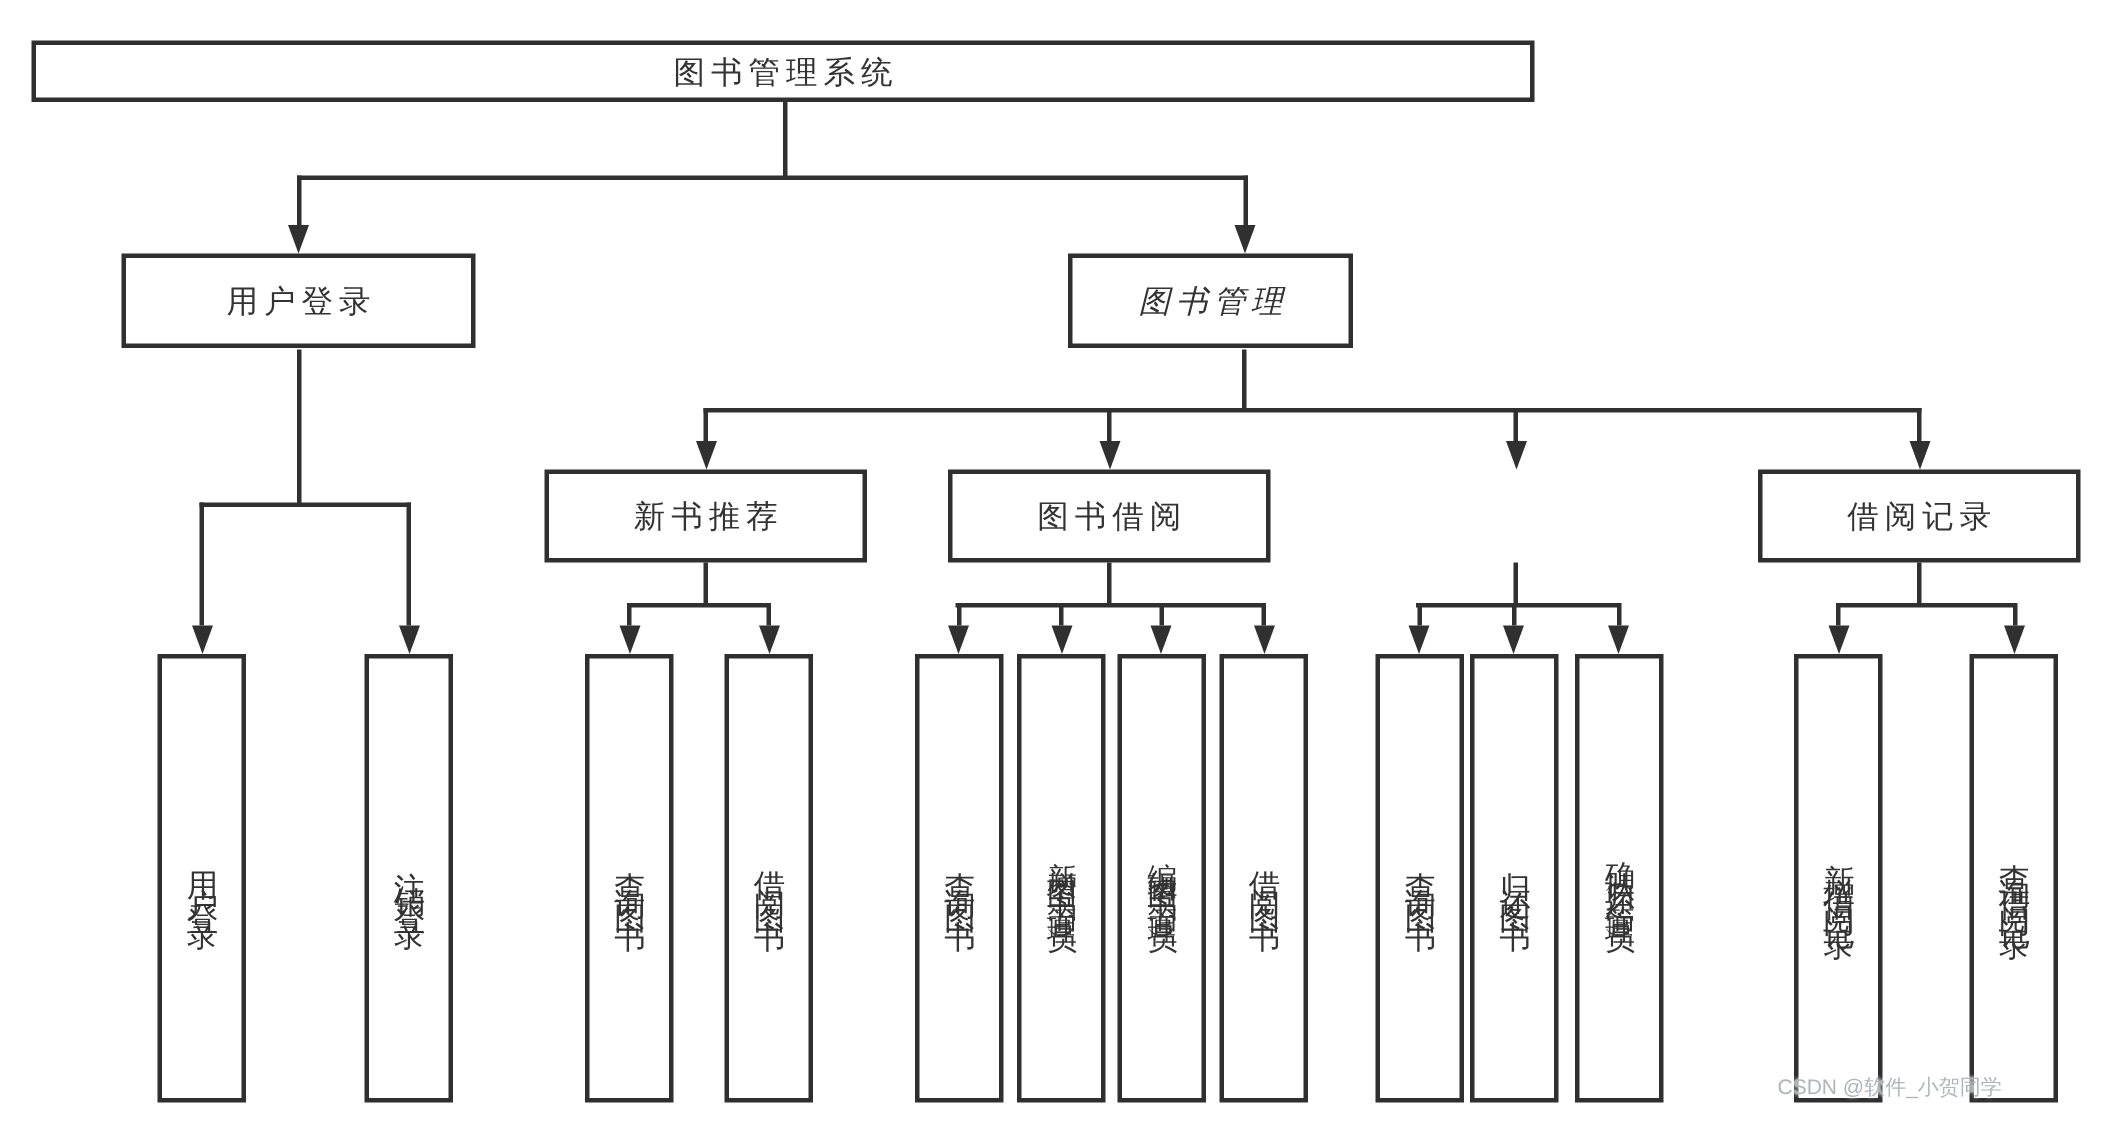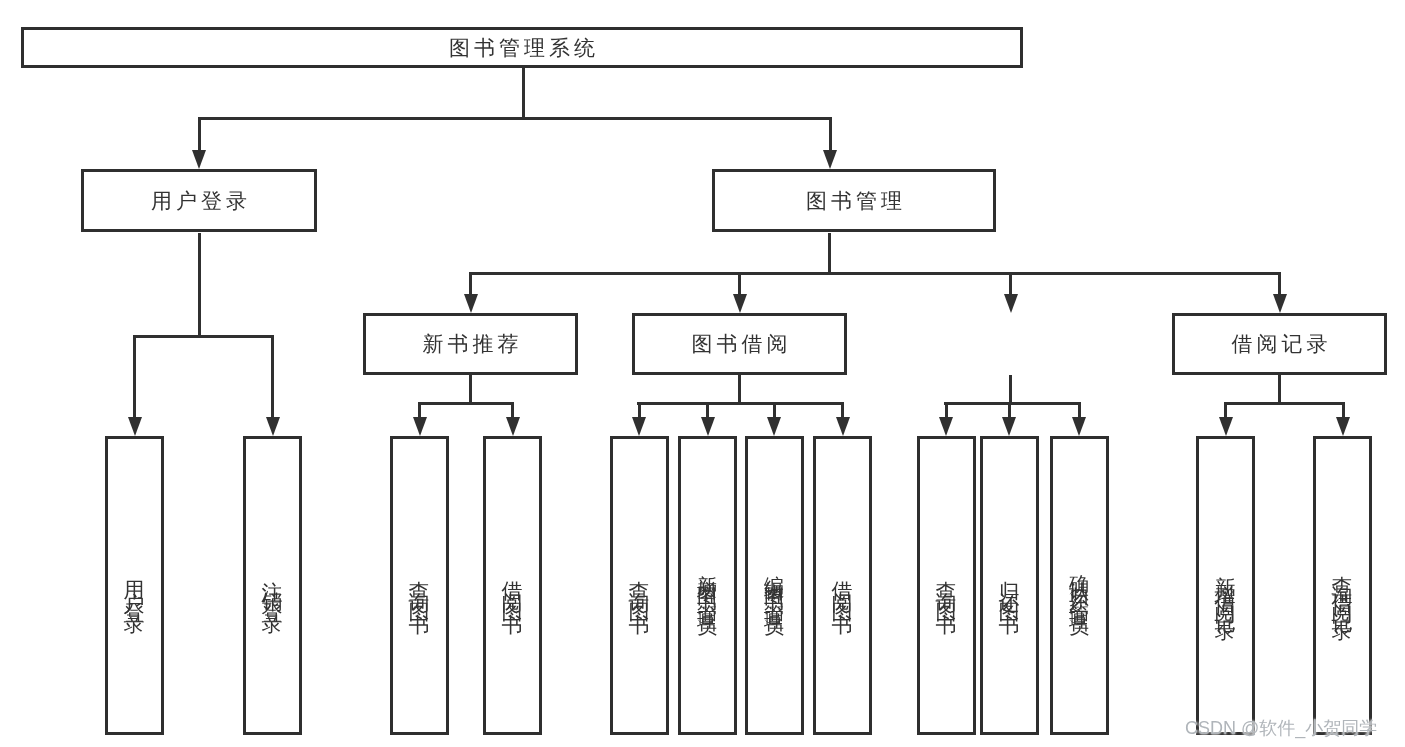--- a/index.html
+++ b/index.html
@@ -55,40 +55,40 @@
     top:100%;left:50%;margin-left:-7px;
     width:0;height:0;
     border-left:7px solid transparent;
     border-right:7px solid transparent;
     border-top:19px solid var(--line);
   }
   
   .watermark{
     position:absolute;
     left:1185px;top:716px;
-    font-size:18px;
+    font-size:14px;
     color:var(--watermark);
     text-shadow:0 0 3px #fff,0 0 2px #fff;
     white-space:nowrap;
     z-index:5;
   }
 </style>
 </head>
 <body>
 
 <div class="canvas">
 
   <div class="box" style="left:21px;top:27px;width:1002px;height:41px;">
     <span class="hlabel">图书管理系统</span>
   </div>
 
   <div class="box" style="left:81px;top:169px;width:236px;height:63px;">
     <span class="hlabel">用户登录</span>
   </div>
-  <div class="box" style="left:712px;top:169px;width:284px;height:63px;">
+  <div class="box" style="left:712px;top:169px;width:190px;height:63px;font-style:italic;">
     <span class="hlabel">图书管理</span>
   </div>
 
   <div class="box" style="left:363px;top:313px;width:215px;height:62px;">
     <span class="hlabel">新书推荐</span>
   </div>
   <div class="box" style="left:632px;top:313px;width:215px;height:62px;">
     <span class="hlabel">图书借阅</span>
   </div>
   <div class="box" style="left:1172px;top:313px;width:215px;height:62px;">

